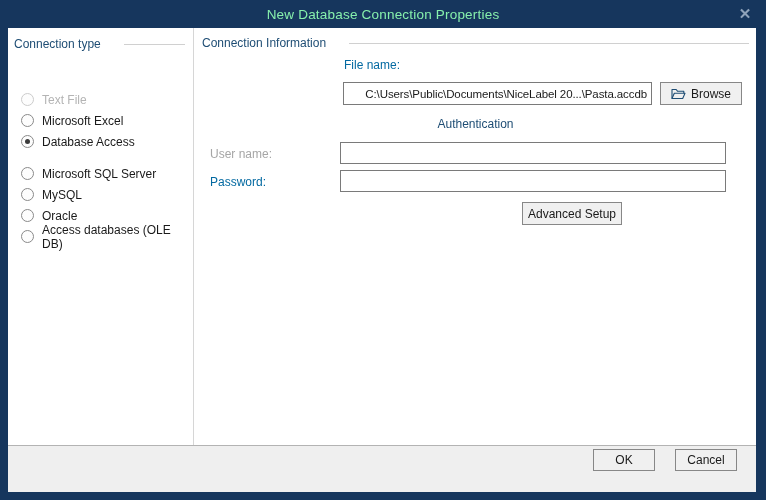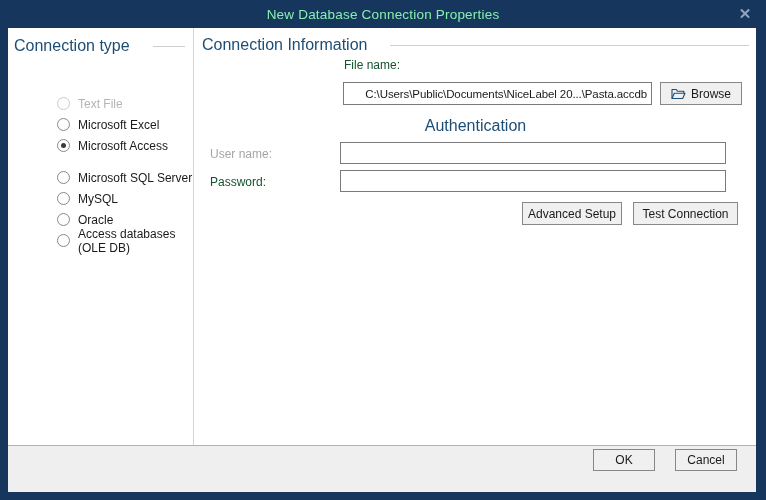--- a/index.html
+++ b/index.html
@@ -33,31 +33,31 @@
     position:absolute; left:8px; top:28px; width:748px; height:435px;
     background:#ffffff; display:flex;
   }
 
   
   .left-panel {
     width:186px; border-right:1px solid #d6d6d6; position:relative;
   }
   .section-header {
     display:flex; align-items:center;
-    color:#1e4d74; font-size:16px; white-space:nowrap;gap:14px;
+    color:#1e4d74; font-size:12px; white-space:nowrap;gap:14px;
   }
   .section-header .rule {
     flex:1; height:1px; background:#d0d0d0; margin-left:9px;
   }
   .left-panel .section-header { padding:9px 8px 0 6px; }
 
   .radio-list { list-style:none; margin-top:38px; }
   .radio-item {
     height:21px; display:flex; align-items:center;
-    padding-left:13px; font-size:12px; color:#1a1a1a; cursor:pointer;margin-left:36px;
+    padding-left:13px; font-size:12px; color:#1a1a1a; cursor:pointer;
   }
   .radio-item .radio {
     width:13px; height:13px; border-radius:50%;
     border:1px solid #8a8a8a; background:#fdfdfd;
     margin-right:8px; position:relative; flex:0 0 auto;
   }
   .radio-item.selected .radio::after {
     content:""; position:absolute; left:3px; top:3px;
     width:5px; height:5px; border-radius:50%; background:#3b3b3b;
   }
@@ -65,21 +65,21 @@
   .radio-item.disabled .radio { border-color:#cccccc; }
   .gap-after { margin-bottom:11px; }
   .gap-after-sm { margin-bottom:8px; }
 
   
   .right-panel { position:relative; flex:1; }
   .right-panel .section-header { position:absolute; left:8px; right:7px; }
   .hdr-ci { top:8px; }
   .hdr-auth { top:89px;flex-direction:column; }
 
-  .field-label { position:absolute; font-size:12px; color:#14532d; white-space:nowrap; }
+  .field-label { position:absolute; font-size:12px; color:#0369a1; white-space:nowrap; }
   .field-label.dim { color:#a6a6a6; }
 
   .lbl-filename { left:150px; top:30px; }
   .lbl-username { left:16px; top:119px; }
   .lbl-password { left:16px; top:147px; }
 
   .textbox {
     position:absolute; background:#ffffff; border:1px solid #7a7a7a;
     font-size:11.5px; color:#1a1a1a;
     padding:0 4px; display:flex; align-items:center;
@@ -138,21 +138,21 @@
         <li class="radio-item disabled">
           <span class="radio"></span>
           <span>Text File</span>
         </li>
         <li class="radio-item">
           <span class="radio"></span>
           <span>Microsoft Excel</span>
         </li>
         <li class="radio-item selected gap-after">
           <span class="radio"></span>
-          <span>Microsoft Access</span>
+          <span>Database Access</span>
         </li>
         <li class="radio-item">
           <span class="radio"></span>
           <span>Microsoft SQL Server</span>
         </li>
         <li class="radio-item">
           <span class="radio"></span>
           <span>MySQL</span>
         </li>
         <li class="radio-item">
@@ -196,23 +196,20 @@
 
       <span class="field-label dim lbl-username">User name:</span>
       <input class="textinput input-username" type="text" disabled="" value="" style="">
 
       <span class="field-label lbl-password">Password:</span>
       <input class="textinput input-password" type="password" value="" style="">
 
       <div class="btn btn-advanced">
         <span>Advanced Setup</span>
       </div>
-      <div class="btn btn-test">
-        <span>Test Connection</span>
-      </div>
 
     </div>
   </div>
 
   <div class="footer">
     <div class="btn btn-ok">
       <span>OK</span>
     </div>
     <div class="btn btn-cancel">
       <span>Cancel</span>

